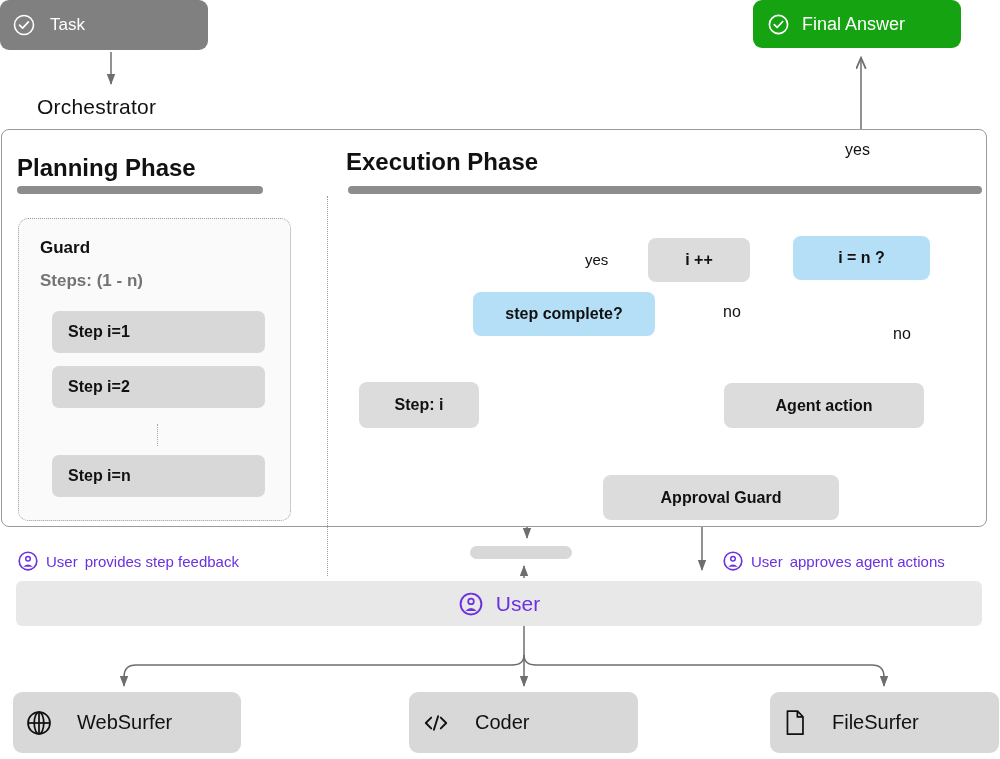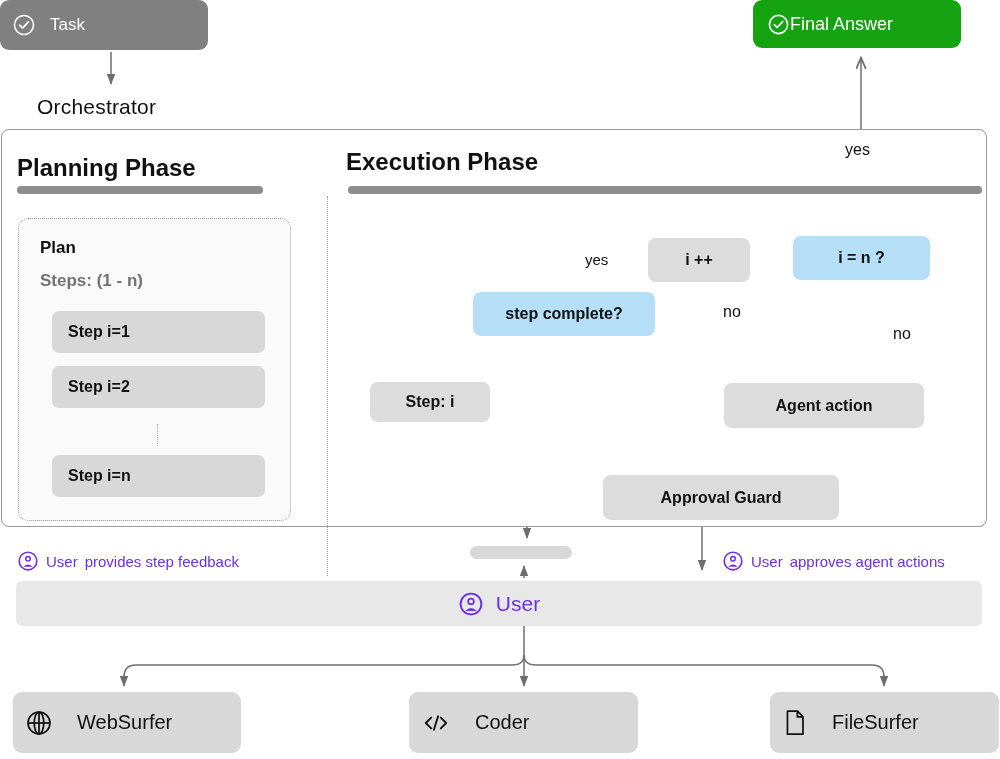--- a/index.html
+++ b/index.html
@@ -18,21 +18,21 @@
     left:0px;top:0px;width:208px;height:50px;
     background:#808080;border-radius:9px;
     padding-left:12px;gap:14px;text-align:center;
   }
   #task-chip .lbl{color:#ffffff;font-size:17px;font-weight:400;}
 
   
   #final-chip{
     left:753px;top:0px;width:208px;height:48px;
     background:#16a312;border-radius:9px;
-    padding-left:14px;
+    padding-left:14px;gap:12px;
   }
   #final-chip .lbl{color:#ffffff;font-size:18px;font-weight:400;}
 
   
   #orchestrator-title{
     position:absolute;left:37px;top:95px;
     font-size:21px;color:#111;font-weight:400;letter-spacing:.2px;
   }
 
   
@@ -84,21 +84,21 @@
     position:absolute;border-radius:8px;
     display:flex;align-items:center;justify-content:center;box-sizing:border-box;
   }
   .ex-node .lbl{font-size:16px;font-weight:bold;color:#111;}
   .gray{background:#dcdcdc;}
   .blue{background:#b5dff7;}
 
   #node-iplus{left:648px;top:238px;width:102px;height:44px;}
   #node-in{left:793px;top:236px;width:137px;height:44px;}
   #node-stepcomplete{left:473px;top:292px;width:182px;height:44px;}
-  #node-stepi{left:370px;top:382px;width:120px;height:40px;}
+  #node-stepi{left:359px;top:382px;width:120px;height:46px;}
   #node-agentaction{left:724px;top:383px;width:200px;height:45px;}
   #node-approval{left:603px;top:475px;width:236px;height:45px;}
 
   
   .edge-label{position:absolute;font-size:16px;color:#111;white-space:nowrap;}
   #lbl-yes-top{left:845px;top:141px;}
   #lbl-yes-mid{left:585px;top:251px;font-size:15px;}
   #lbl-no-mid{left:723px;top:303px;}
   #lbl-no-right{left:893px;top:325px;}
 
@@ -212,21 +212,21 @@
 
 <div class="phase-title" id="planning-title">Planning Phase</div>
 <div class="phase-bar" id="planning-bar"></div>
 
 <div class="phase-title" id="execution-title">Execution Phase</div>
 <div class="phase-bar" id="execution-bar"></div>
 
 <div id="phase-divider"></div>
 
 <div id="plan-card"></div>
-<div id="plan-heading">Plan</div>
+<div id="plan-heading">Guard</div>
 <div id="plan-steps-range">Steps: (1 - n)</div>
 
 <div class="step-chip" id="step-chip-0">
   <span class="lbl">Step i=1</span>
 </div>
 <div class="step-chip" id="step-chip-1">
   <span class="lbl">Step i=2</span>
 </div>
 <div id="plan-ellipsis"></div>
 <div class="step-chip" id="step-chip-2">

